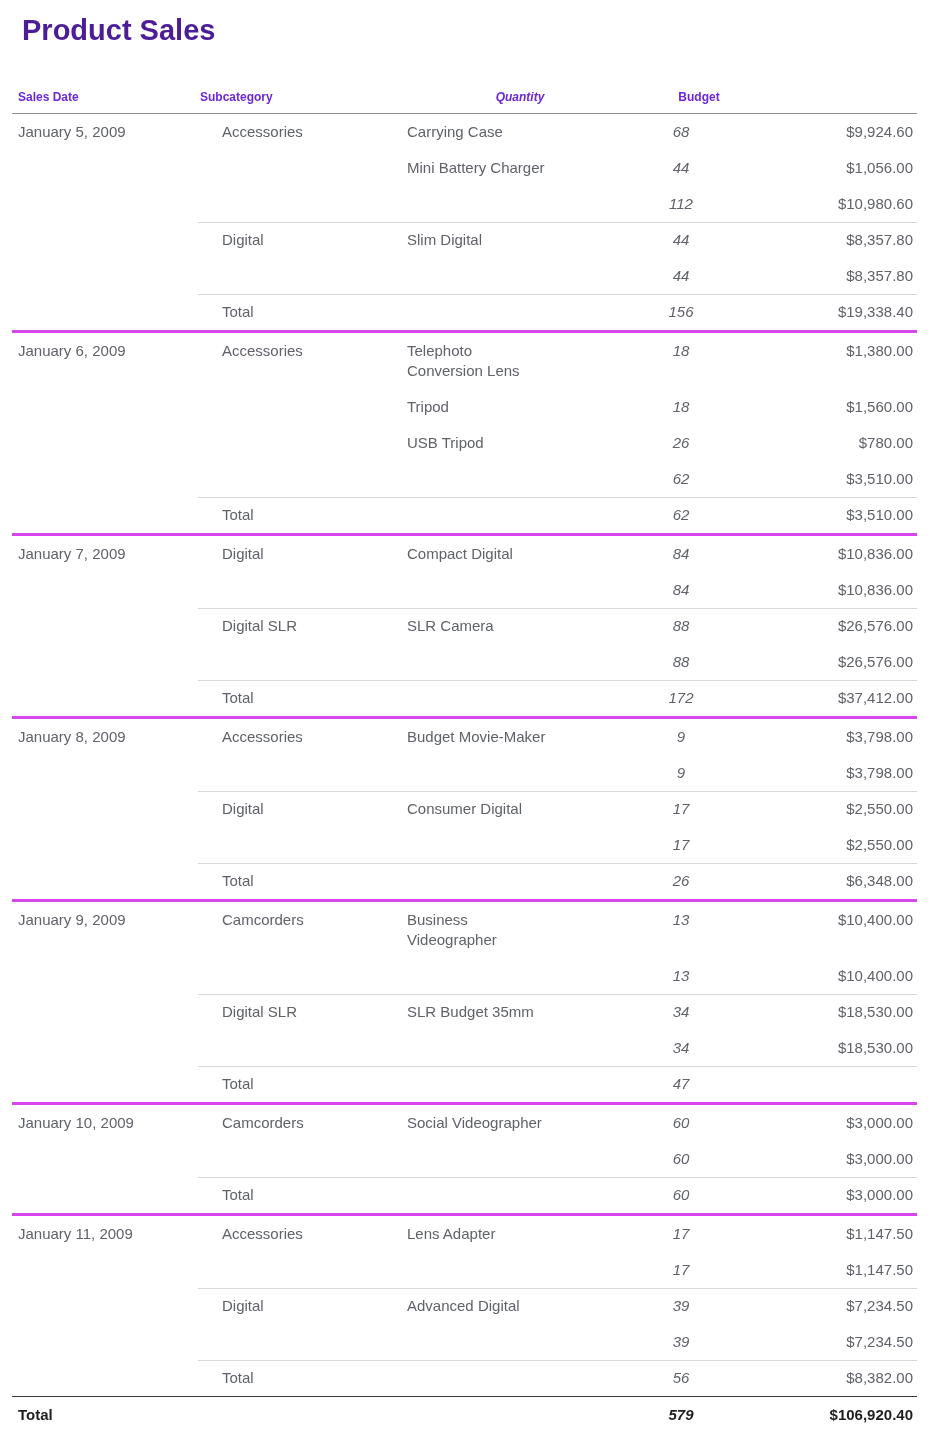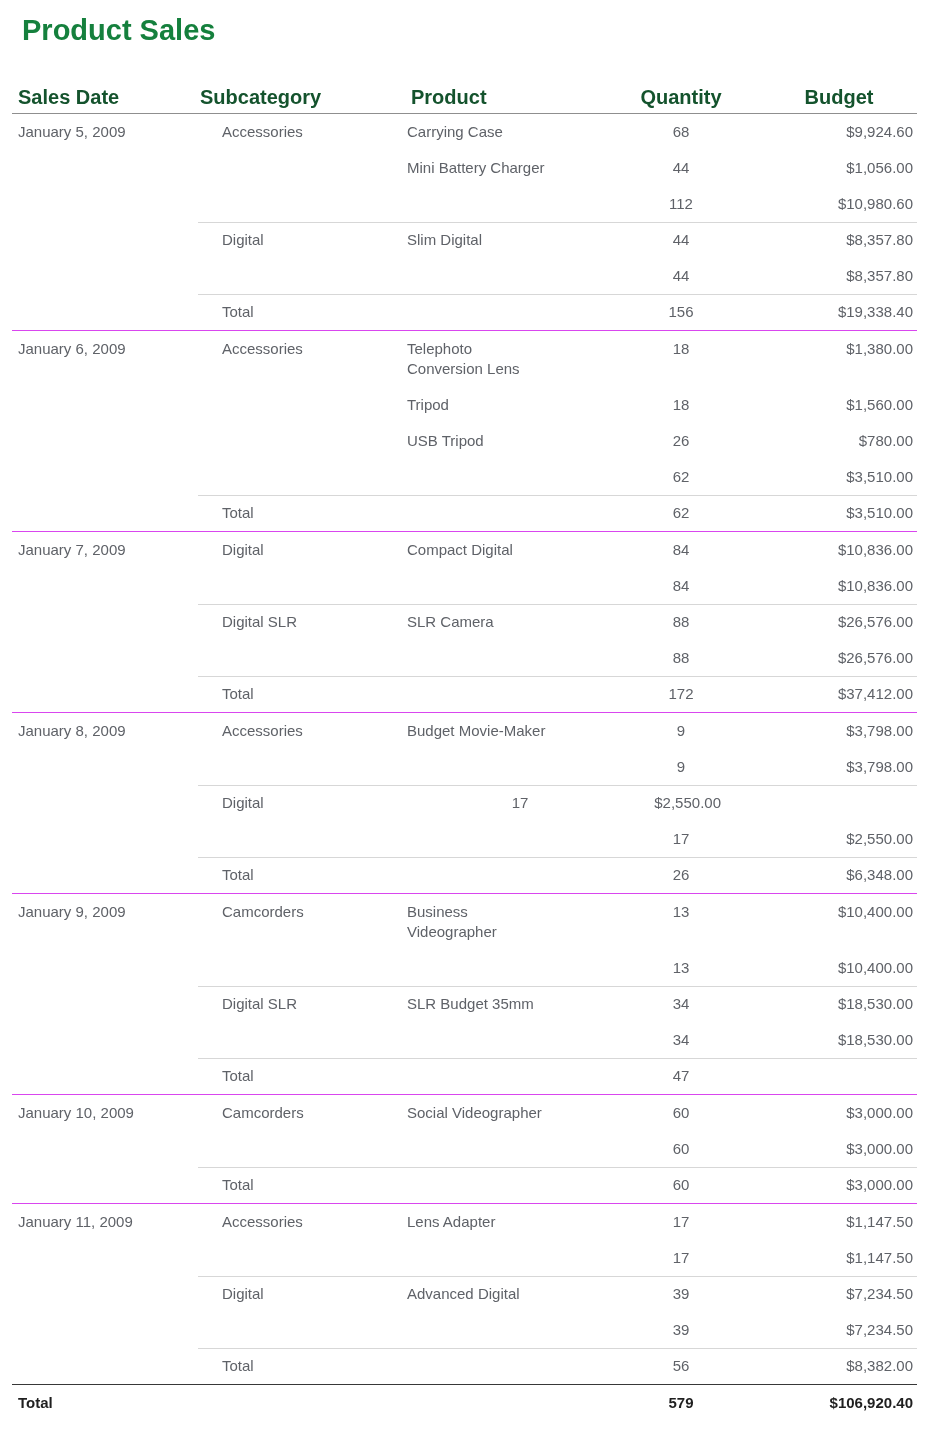--- a/index.html
+++ b/index.html
@@ -6,21 +6,21 @@
   html, body { background: #ffffff; }
   body {
     width: 931px;
     font-family: "Liberation Sans", sans-serif;
     -webkit-font-smoothing: antialiased;
   }
   .report-title {
     margin: 14px 0 36px 22px;
     font-size: 29px;
     font-weight: bold;
-    color: #15803d;
+    color: #4c1d95;
     letter-spacing: 0px;
   }
   .table-wrap {
     margin-left: 12px;
     margin-right: 14px; 
   }
   .row {
     display: grid;
     grid-template-columns: 186px 205px 234px 88px 192px;
     min-height: 36px;
@@ -31,41 +31,41 @@
     line-height: 20px;
     color: #5f6268;
     padding-top: 8px;
     padding-bottom: 8px;
     white-space: nowrap;
     overflow: hidden;
   }
   .c-date   { padding-left: 6px; }
   .c-subcat { padding-left: 24px; }
   .c-prod   { padding-left: 4px; white-space: pre-line; }
-  .c-qty    { text-align: center; }
+  .c-qty    { text-align: center; font-style: italic; }
   .c-sales  { text-align: right; padding-right: 4px; }
 
   
   .header-row {
     border-bottom: 1px solid #8f8f8f;
     min-height: 31px;
   }
   .header-row .cell {
-    font-size: 20px;
+    font-size: 12px;
     font-weight: bold;
-    color: #14532d;
+    color: #6d28d9;
     padding-top: 4px;
     padding-bottom: 6px;
   }
   .header-row .c-subcat { padding-left: 2px; }
   .header-row .c-prod   { padding-left: 8px; }
   .header-row .c-sales  { text-align: center; padding-left: 36px; padding-right: 0; }
 
   
-  .group { border-bottom: 1px solid #d946ef; }
+  .group { border-bottom: 3px solid #d946ef; }
   .group.last { border-bottom: none; }
 
   
   .hsep { position: relative; }
   .hsep::before {
     content: "";
     position: absolute;
     left: 186px;
     right: 0;
     top: 0;
@@ -85,21 +85,20 @@
 </head>
 <body>
 
 <h1 class="report-title">Product Sales</h1>
 
 <div class="table-wrap">
 
   <div class="row header-row">
     <div class="cell c-date">Sales Date</div>
     <div class="cell c-subcat">Subcategory</div>
-    <div class="cell c-prod">Product</div>
     <div class="cell c-qty">Quantity</div>
     <div class="cell c-sales">Budget</div>
   </div>
 
   <div class="group">
     <div class="row">
       <div class="cell c-date">January 5, 2009</div>
       <div class="cell c-subcat">Accessories</div>
       <div class="cell c-prod">Carrying Case</div>
       <div class="cell c-qty">68</div>
@@ -230,20 +229,21 @@
     <div class="row">
       <div class="cell c-date"></div>
       <div class="cell c-subcat"></div>
       <div class="cell c-prod"></div>
       <div class="cell c-qty">9</div>
       <div class="cell c-sales">$3,798.00</div>
     </div>
     <div class="row hsep">
       <div class="cell c-date"></div>
       <div class="cell c-subcat">Digital</div>
+      <div class="cell c-prod">Consumer Digital</div>
       <div class="cell c-qty">17</div>
       <div class="cell c-sales">$2,550.00</div>
     </div>
     <div class="row">
       <div class="cell c-date"></div>
       <div class="cell c-subcat"></div>
       <div class="cell c-prod"></div>
       <div class="cell c-qty">17</div>
       <div class="cell c-sales">$2,550.00</div>
     </div>

